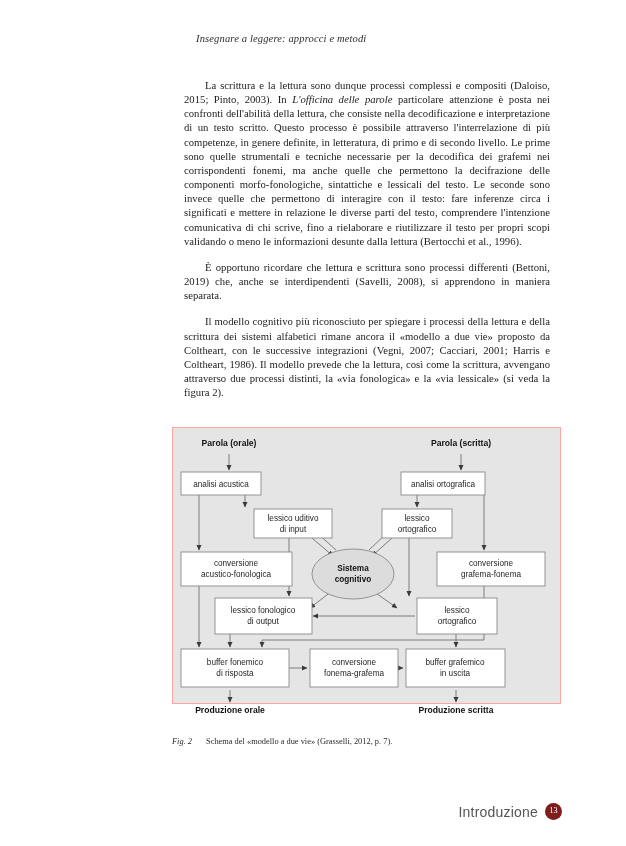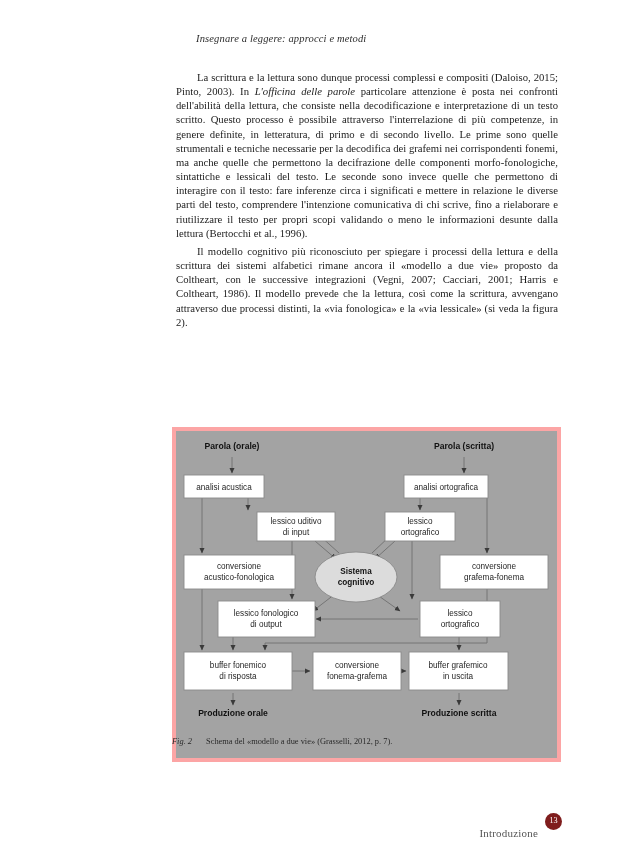--- a/index.html
+++ b/index.html
@@ -41,35 +41,35 @@
     top: 66px;
     width: 390px;
     font-size: 10.7px;
     line-height: 14.15px;
     text-align: justify;
     text-justify: inter-word;
     color: #1c1c1c;
     hyphens: manual;
   }
   .body-text p {
-    margin: 4px;
+    margin: 12px;
     text-indent: 21px;
   }
   .body-text p .ital { font-style: italic; }
 
   
   .figure-frame {
     position: absolute;
     left: 172px;
     top: 427px;
     width: 389px;
-    height: 335px;
-    border: 4px solid #fca5a5;
+    height: 277px;
+    border: 1px solid #fca5a5;
     box-sizing: border-box;
-    background: #a3a3a3;
+    background: #e5e5e5;
   }
   .figure-svg {
     position: absolute;
     left: 0;
     top: 0;
   }
 
   .fig-caption {
     position: absolute;
     left: 172px;
@@ -86,25 +86,24 @@
   
   .footer {
     position: absolute;
     right: 64px;
     top: 803px;
     display: flex;
     align-items: center;
     gap: 7px;
   }
   .footer-label {
-    font-family: Liberation Serif, serif;
-    font-size: 11px;
+    font-family: Liberation Sans, sans-serif;
+    font-size: 14px;
     color: #555555;
     letter-spacing: 0.2px;
-    margin-top: 24px;
   }
   .page-badge {
     width: 17px;
     height: 17px;
     border-radius: 50%;
     background: #7f1d1d;
     color: #ffffff;
     font-family: Liberation Serif, serif;
     font-size: 8.2px;
     display: flex;
@@ -149,20 +148,21 @@
 </style>
 </head>
 <body>
 
 <div class="page">
 
   <div class="running-head">Insegnare a leggere: approcci e metodi</div>
 
   <div class="body-text">
     <p>La scrittura e la lettura sono dunque processi complessi e compositi (Daloiso, 2015; Pinto, 2003). In <span class="ital">L'officina delle parole</span> particolare attenzione è posta nei confronti dell'abilità della lettura, che consiste nella decodificazione e interpretazione di un testo scritto. Questo processo è possibile attraverso l'interrelazione di più competenze, in genere definite, in letteratura, di primo e di secondo livello. Le prime sono quelle strumentali e tecniche necessarie per la decodifica dei grafemi nei corrispondenti fonemi, ma anche quelle che permettono la decifrazione delle componenti morfo-fonologiche, sintattiche e lessicali del testo. Le seconde sono invece quelle che permettono di interagire con il testo: fare inferenze circa i significati e mettere in relazione le diverse parti del testo, comprendere l'intenzione comunicativa di chi scrive, fino a rielaborare e riutilizzare il testo per propri scopi validando o meno le informazioni desunte dalla lettura (Bertocchi et al., 1996).</p>
+    <p>È opportuno ricordare che lettura e scrittura sono processi differenti (Bettoni, 2019) che, anche se interdipendenti (Savelli, 2008), si apprendono in maniera separata.</p>
     <p>Il modello cognitivo più riconosciuto per spiegare i processi della lettura e della scrittura dei sistemi alfabetici rimane ancora il «modello a due vie» proposto da Coltheart, con le successive integrazioni (Vegni, 2007; Cacciari, 2001; Harris e Coltheart, 1986). Il modello prevede che la lettura, così come la scrittura, avvengano attraverso due processi distinti, la «via fonologica» e la «via lessicale» (si veda la figura 2).</p>
   </div>
 
   <div class="figure-frame">
     <svg class="figure-svg" width="387" height="299" viewBox="0 0 387 299">
       <defs>
         <marker id="arrow" markerWidth="7" markerHeight="7" refX="5.2" refY="2.6" orient="auto" markerUnits="userSpaceOnUse">
           <path d="M0,0 L5.6,2.6 L0,5.2 z" fill="#3a3a3a"></path>
         </marker>
       </defs>

